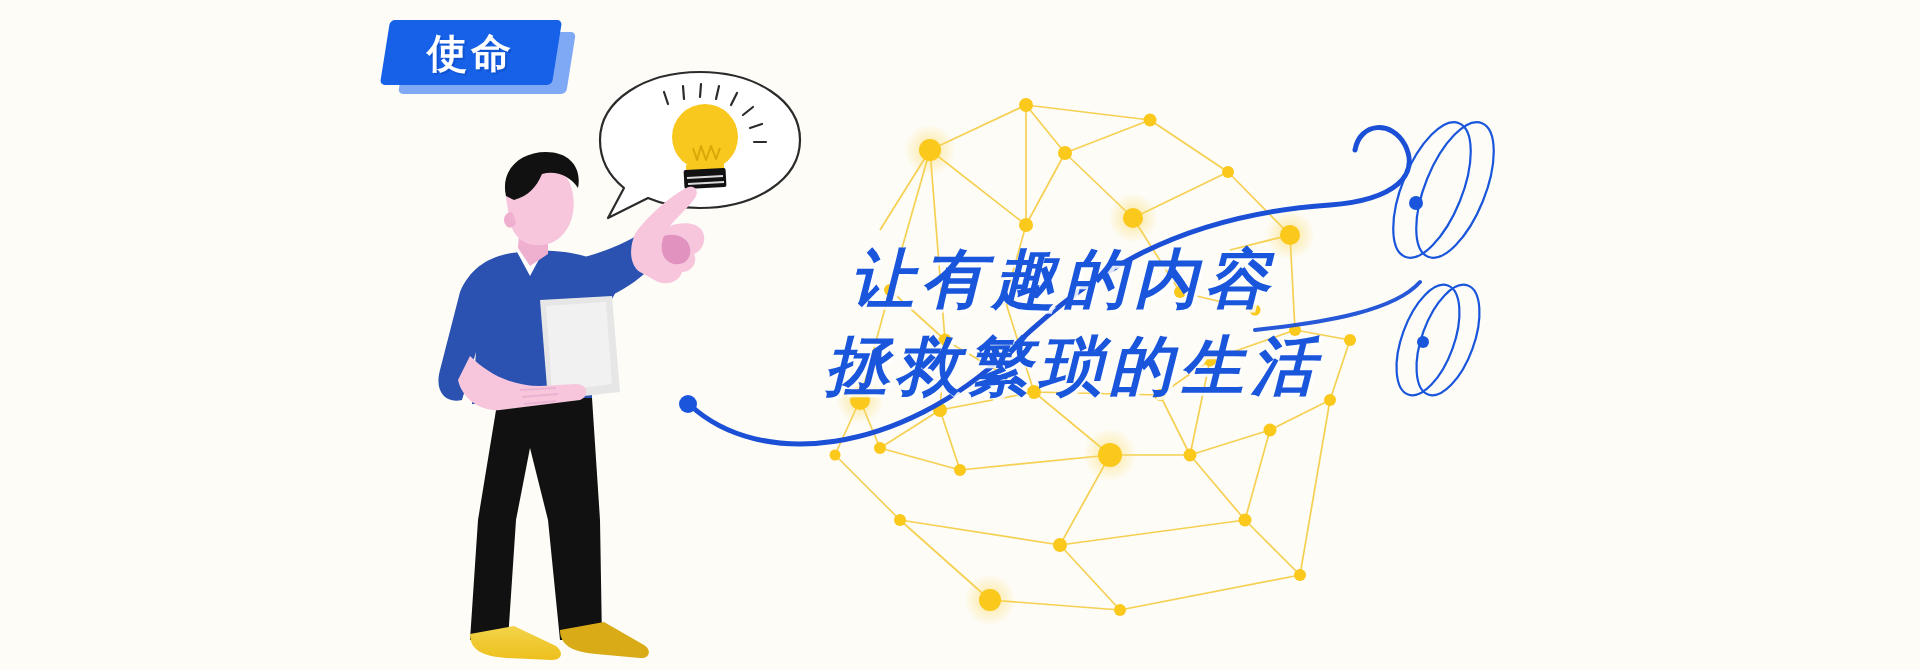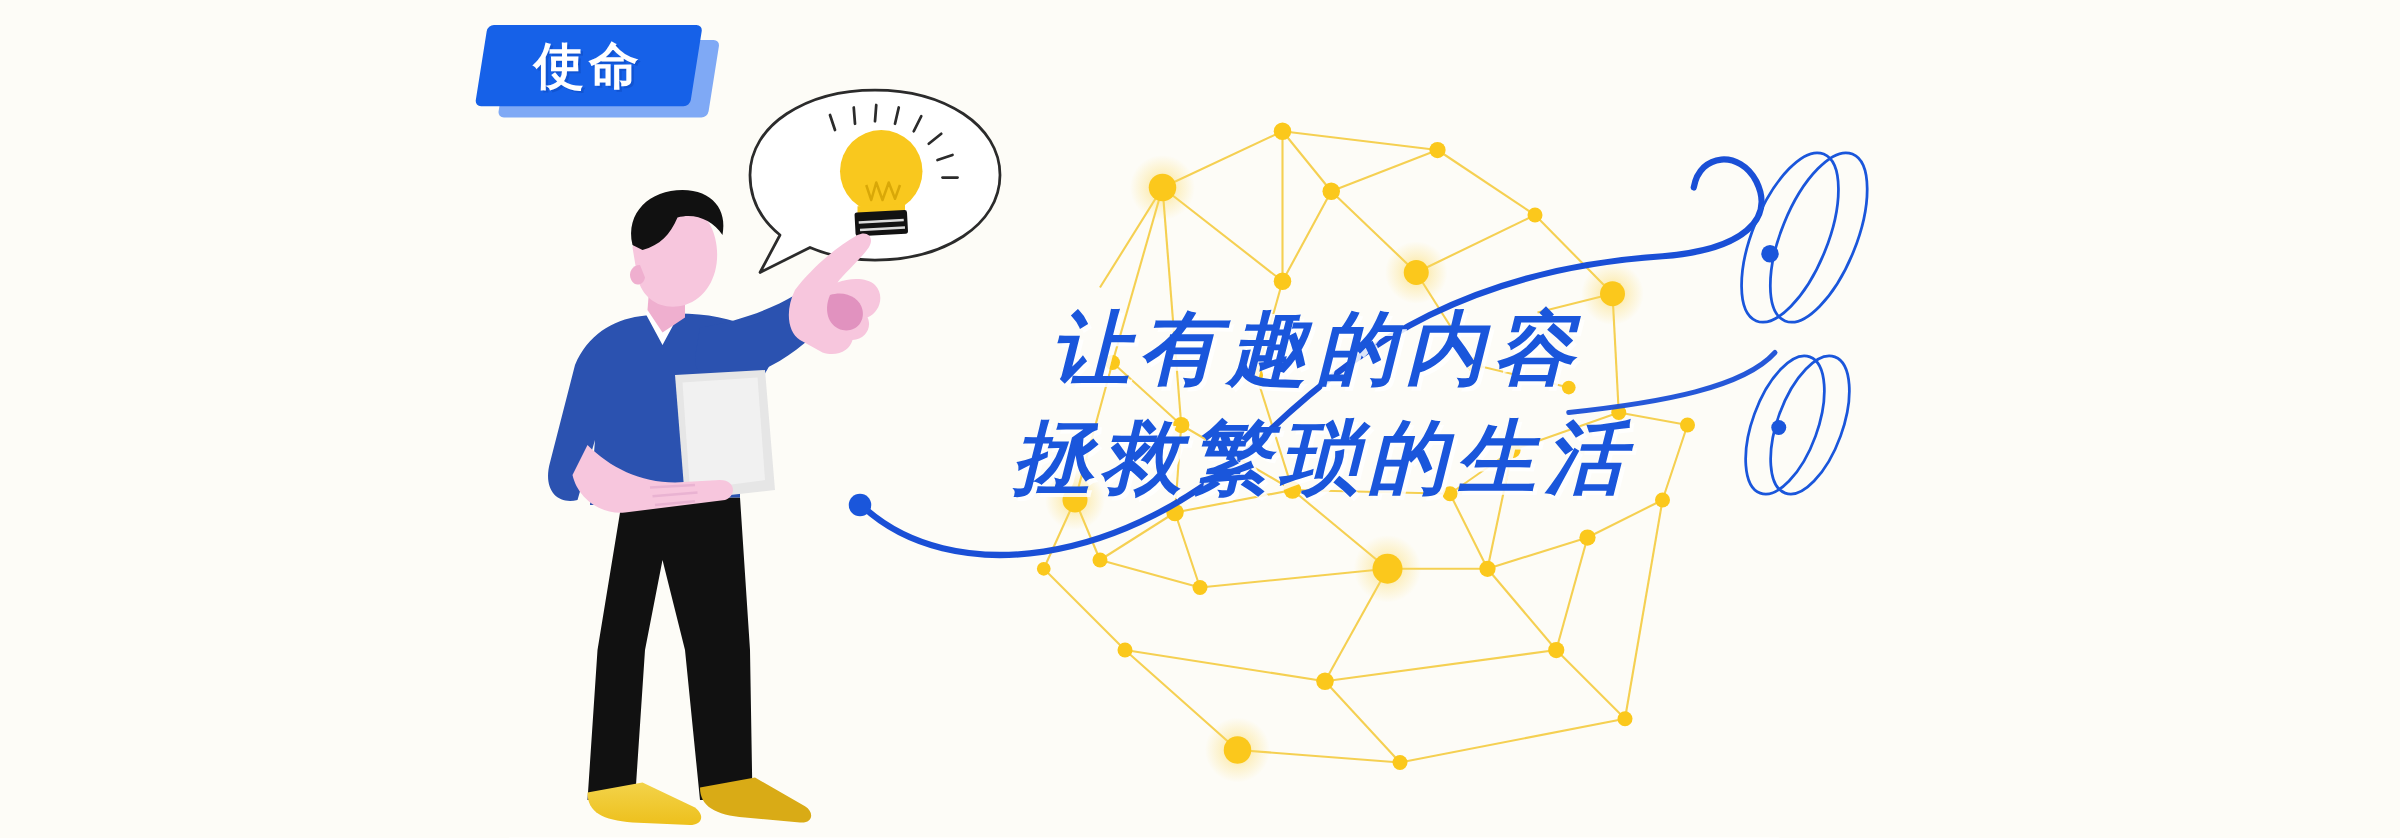--- a/index.html
+++ b/index.html
@@ -77,22 +77,22 @@
   }
   .headline-line {
     color: #1A56DB;
     font-size: 64px;
     font-weight: bold;
     font-style: italic;
     letter-spacing: 7px;
     white-space: nowrap;
     text-shadow: 3px 3px 0 rgba(255,255,255,0.85);
   }
-  #headline-line-1 { margin-left: 30px; }
-  #headline-line-2 { margin-left: 0px; margin-top: 18px; }
+  #headline-line-1 { margin-left: 40px; }
+  #headline-line-2 { margin-left: 15px; margin-top: 18px; }
 </style>
 </head>
 <body>
 
 <div id="banner">
 
   <div id="mission-badge-wrap">
     <div id="mission-badge-shadow"></div>
     <div id="mission-badge">
       <span id="mission-badge-label">使命</span>

